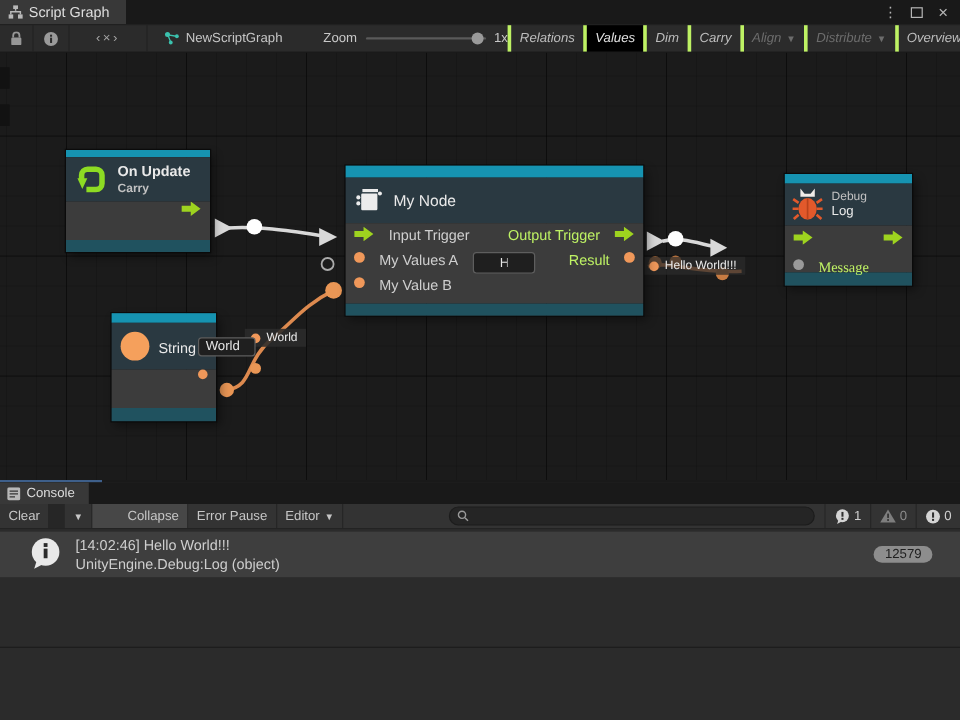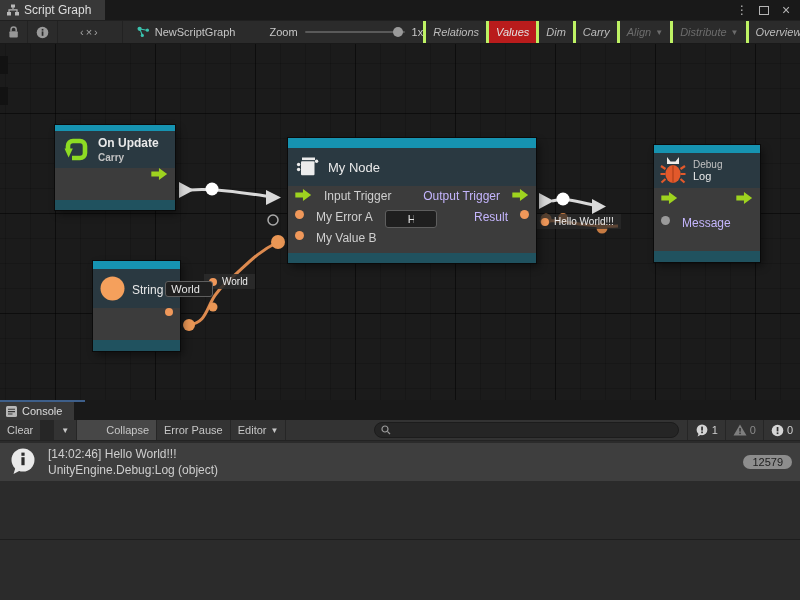--- a/index.html
+++ b/index.html
@@ -13,21 +13,21 @@
   .win-ctrls { margin-left:auto; display:flex; align-items:center; gap:6px; padding-right:6px; color:#b5b5b5; }
   .win-btn { width:16px; height:16px; display:flex; align-items:center; justify-content:center; font-size:12px; cursor:default; }
   .maxbox { width:10px; height:9px; border:1.5px solid #b5b5b5; }
 
   
   .gtoolbar { position:absolute; left:0; top:20px; width:800px; height:24px; background:#2b2b2b; border-top:1px solid #202020; border-bottom:1px solid #191919; display:flex; align-items:stretch; }
   .tbtn { display:flex; align-items:center; justify-content:center; padding:0 7px; border-right:1px solid #222; color:#bdbdbd; white-space:nowrap; }
   .tbtn.icon-only { padding:0 8px; }
   .tbtn.wide { padding:0 22px; }
   .seg { border-left:3px solid #bef264; border-right:none;font-style:italic; }
-  .active-btn { background:#b91c1c; color:#e2e2e2; }
+  .active-btn { background:#000000; color:#e2e2e2; }
   .disabled { color:#6c6c6c !important; }
   .graph-name { display:flex; align-items:center; gap:5px; margin-left:14px; color:#c6c6c6; }
   .zoom-group { display:flex; align-items:center; gap:7px; margin-left:34px; }
   .slider { position:relative; width:100px; height:2px; background:#5a5a5a; border-radius:1px; }
   .slider .handle { position:absolute; top:-4px; left:88px; width:10px; height:10px; border-radius:50%; background:#9a9a9a; }
   .right-group { margin-left:auto; display:flex; align-items:stretch; }
   .dd-arrow { font-size:8px; margin-left:4px; }
 
   
   .canvas { position:absolute; left:0; top:44px; width:800px; height:356px;
@@ -45,21 +45,21 @@
 
   .node { position:absolute; box-shadow:0 0 0 1px rgba(10,10,10,0.9), 3px 4px 8px rgba(0,0,0,0.45); }
   .node-top { height:8px; background:#1693b1; }
   .node-header { background:#2a3941; display:flex; align-items:center; padding:0 8px; gap:8px; }
   .node-body { background:#3c3c3c; }
   .node-bottom { background:#20525f; }
   .n-title { color:#e9e9e9; font-size:12px; }
   .n-sub { color:#c2c2c2; font-size:10px; margin-top:2px; }
   .port-row { display:flex; align-items:flex-start; height:21px; padding:0 7px; gap:12px; }
   .port-label { color:#cfcfcf; font-size:12px; }
-  .dim-label { color:#c4b5fd; }
+  .dim-label { color:#bef264; }
   .spacer { flex:1; }
   .dot { width:9px; height:9px; border-radius:50%; background:#f0985a; flex:0 0 auto; }
   .graydot { width:9px; height:9px; border-radius:50%; background:#9a9a9a; flex:0 0 auto; }
   .vfield { background:#1f1f1f; border:1px solid #5e5e5e; border-radius:3px; color:#e6e6e6; font-size:11px; padding:2px 22px; font-family:"Liberation Sans",sans-serif; }
   .chip { position:absolute; display:flex; align-items:center; gap:5px; background:rgba(43,43,43,0.88); padding:2px 7px 2px 5px; color:#ececec; font-size:10px; white-space:nowrap; }
   .chip .dot { width:8px; height:8px; }
 
   
   .console { position:absolute; left:0; top:400px; width:800px; height:200px; background:#2b2b2b; }
   .focus-line { position:absolute; left:0; top:0; width:800px; height:2px; background:#191919; }
@@ -70,21 +70,21 @@
   .cbtn { display:flex; align-items:center; padding:0 7px; border-right:1px solid #262626; color:#c6c6c6; }
   .cbtn.lit { background:#474747;padding-left:29px; }
   .clear-group { display:flex; align-items:stretch; border-right:1px solid #262626; }
   .clear-group > div { display:flex; align-items:center; padding:0 7px; }
   .clear-sep { width:1px; background:#262626; }
   .searchbox { margin-left:auto; margin-right:8px; align-self:center; width:305px; height:16px; background:#252525; border:1px solid #1c1c1c; border-radius:9px; display:flex; align-items:center; padding:0 6px; gap:4px; }
   .searchbox input { flex:1; background:transparent; border:none; outline:none; color:#ddd; font-size:11px; height:14px; font-family:"Liberation Sans",sans-serif; }
   .counter { display:flex; align-items:center; gap:3px; padding:0 7px; border-left:1px solid #262626; color:#cfcfcf; }
   .counter.dim { color:#8a8a8a; }
   .c-list { position:absolute; left:0; top:41px; width:800px; height:98px; background:#2b2b2b; }
-  .log-row { position:absolute; left:0; top:2px; width:800px; height:38px; background:#3e3e3e; display:flex; align-items:center; padding:0 8px; gap:10px; }
+  .log-row { position:absolute; left:0; top:2px; width:800px; height:38px; background:#3e3e3e; display:flex; align-items:center; padding:0 23px; gap:10px; }
   .log-text { display:flex; flex-direction:column; justify-content:center; gap:1px; color:#cecece; font-size:12px; line-height:15px; }
   .log-badge { margin-left:auto; background:#8d8d8d; color:#202020; border-radius:9px; padding:1px 9px; font-size:11px; }
   .c-divider { position:absolute; left:0; top:139px; width:800px; height:1px; background:#1d1d1d; }
   .c-detail { position:absolute; left:0; top:140px; width:800px; height:60px; background:#2b2b2b; }
   svg { display:block; }
 </style>
 </head>
 <body>
 
 <div id="window">
@@ -272,21 +272,21 @@
           <span class="spacer"></span>
           <span class="port-label dim-label">Output Trigger</span>
           <span>
               <svg width="17" height="12" viewBox="0 0 15 11">
                 <path d="M0 3.2 h7 V0 l7.5 5.5 L7 11 V7.8 H0 z" fill="#9ed31f"></path>
               </svg>
             </span>
         </div>
         <div class="port-row">
           <span class="dot"></span>
-          <span class="port-label">My Error A</span>
+          <span class="port-label">My Values A</span>
           <input class="vfield" style="width: 52px;" value="Hello">
           <span class="spacer"></span>
           <span class="port-label dim-label">Result</span>
           <span class="dot"></span>
         </div>
         <div class="port-row">
           <span class="dot"></span>
           <span class="port-label">My Value B</span>
         </div>
       </div>
@@ -324,21 +324,21 @@
               <path d="M5.5 13 L1 10 M5.5 18 H0.5 M5.5 23 L1.5 26.5 M20.5 13 L25 10 M20.5 18 H25.5 M20.5 23 L24.5 26.5" stroke="#e2592b" stroke-width="2.2"></path>
               <ellipse cx="13" cy="18" rx="7.6" ry="9" fill="#e2592b"></ellipse>
               <path d="M13 9 V27" stroke="#b8431c" stroke-width="1.4"></path>
             </svg>
         </span>
         <div>
           <div class="n-sub" style="margin:0;">Debug</div>
           <div class="n-title" style="font-size:11px;">Log</div>
         </div>
       </div>
-      <div class="node-body" style="height:63px; padding-top:4px;">
+      <div class="node-body" style="height:39px; padding-top:4px;font-family:Liberation Serif, serif;">
         <div class="port-row" style="height:24px;">
           <span>
               <svg width="17" height="12" viewBox="0 0 15 11">
                 <path d="M0 3.2 h7 V0 l7.5 5.5 L7 11 V7.8 H0 z" fill="#9ed31f"></path>
               </svg>
             </span>
           <span class="spacer"></span>
           <span>
               <svg width="17" height="12" viewBox="0 0 15 11">
                 <path d="M0 3.2 h7 V0 l7.5 5.5 L7 11 V7.8 H0 z" fill="#9ed31f"></path>

